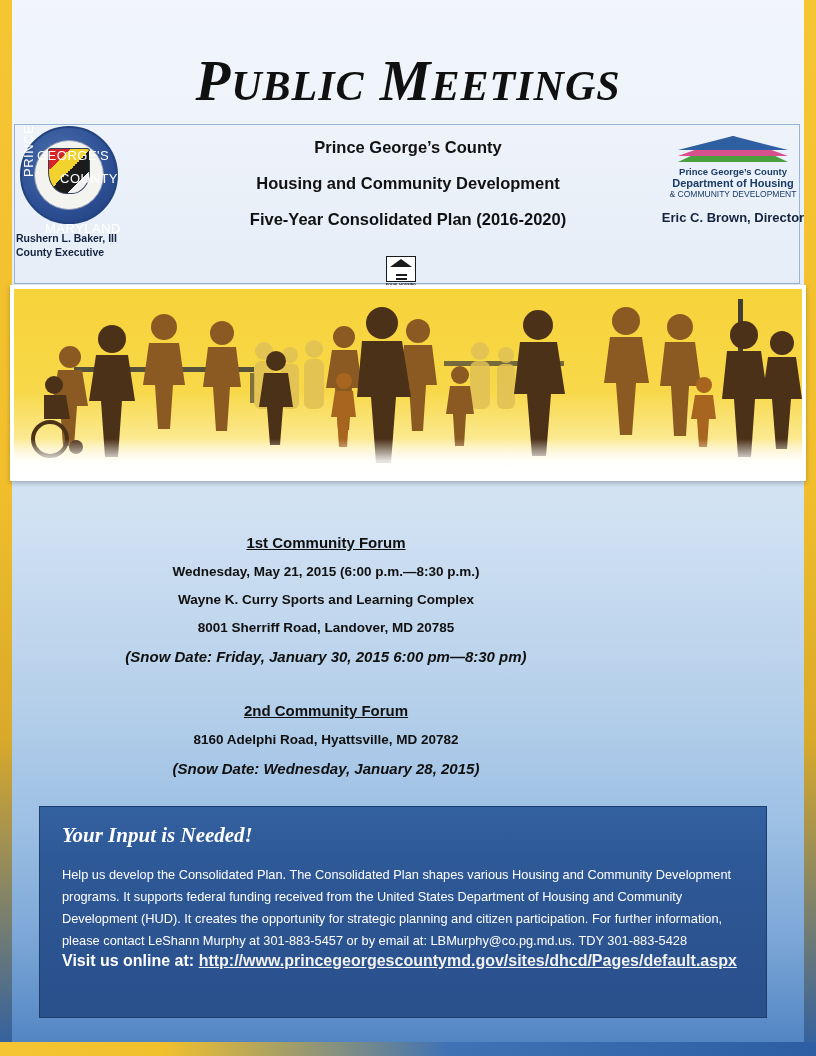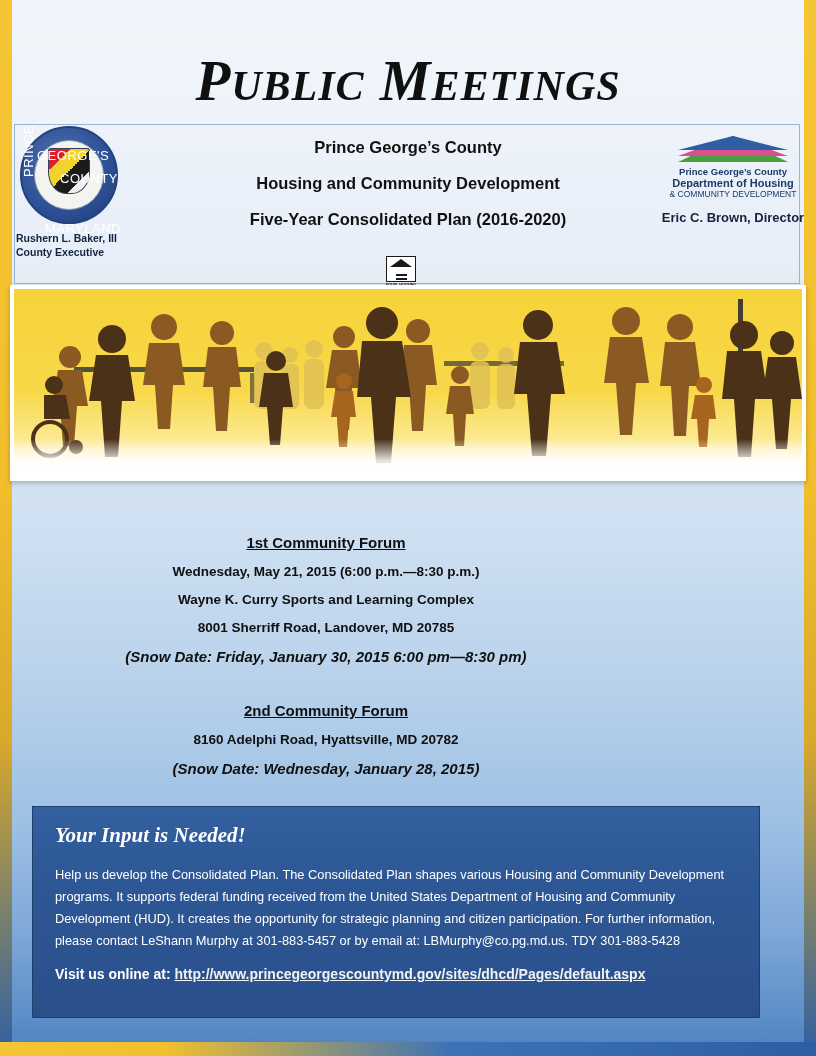--- a/index.html
+++ b/index.html
@@ -287,21 +287,21 @@
     font-weight: bold;
     font-style: italic;
   }
   #forum1 { top: 494px; }
   #forum2 { top: 662px; }
 
   
   .input-box {
     position: absolute;
     top: 806px;
-    left: 32px;
+    left: 39px;
     width: 728px;
     height: 212px;
     background: linear-gradient(to bottom, #33609f 0%, #2d5795 35%, #2a508b 100%);
     border: 1px solid #1d3d6b;
     box-sizing: border-box;
     padding: 16px 22px;
   }
   .input-title {
     color: #ffffff;
     font-family: "Liberation Serif", serif;
@@ -309,23 +309,22 @@
     font-weight: bold;
     font-size: 21px;
     margin-bottom: 16px;
   }
   .input-body {
     color: #ffffff;
     font-size: 12.8px;
     line-height: 1.72;
   }
   .input-visit {
-    margin-top: 14px;
     color: #ffffff;
-    font-size: 14px;
+    font-size: 16px;
     font-weight: bold;
   }
   .input-visit a {
     color: #f2f2f2;
     text-decoration: underline;
   }
 </style>
 </head>
 <body>
 

